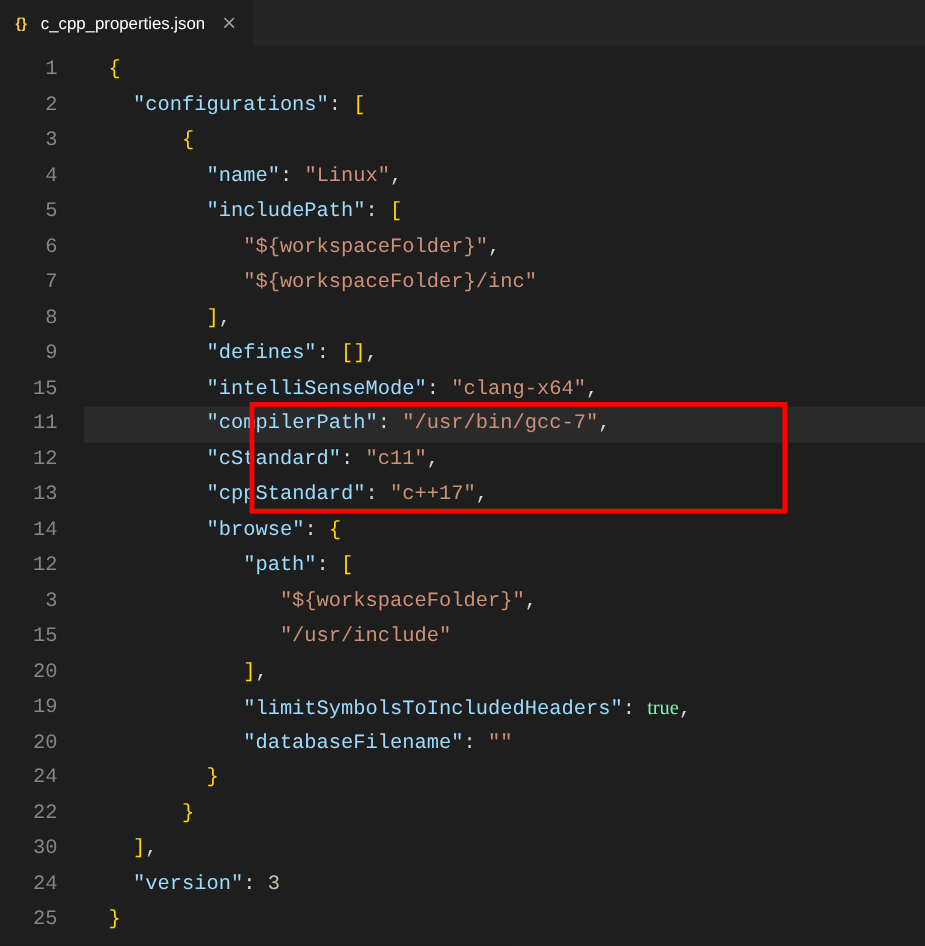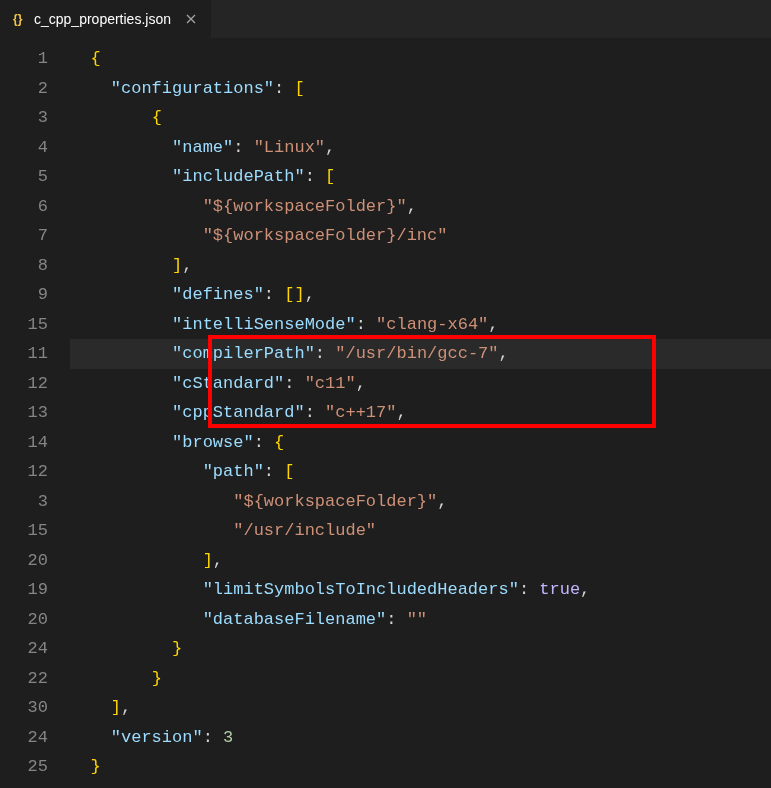--- a/index.html
+++ b/index.html
@@ -47,21 +47,21 @@
     padding-top: 6px;
     font-size: 17px;
     position: relative;
   }
   .line { height: 29.5px; line-height: 29.5px; white-space: pre; }
   .line.active { background: #2a2a2a; }
   .tok-brace  { color: #ffd602; }
   .tok-key    { color: #9cdcfe; }
   .tok-str    { color: #ce9178; }
   .tok-punct  { color: #d4d4d4; }
-  .tok-bool   { color: #c4b5fd; }
+  .tok-bool   { color: #86efac; font-family: Liberation Serif, serif; }
   .tok-num    { color: #b5cea8; }
   .highlight-box {
     position: absolute;
     border: 4px solid #ff0000;
     pointer-events: none;
   }
 </style>
 </head>
 <body>
 

